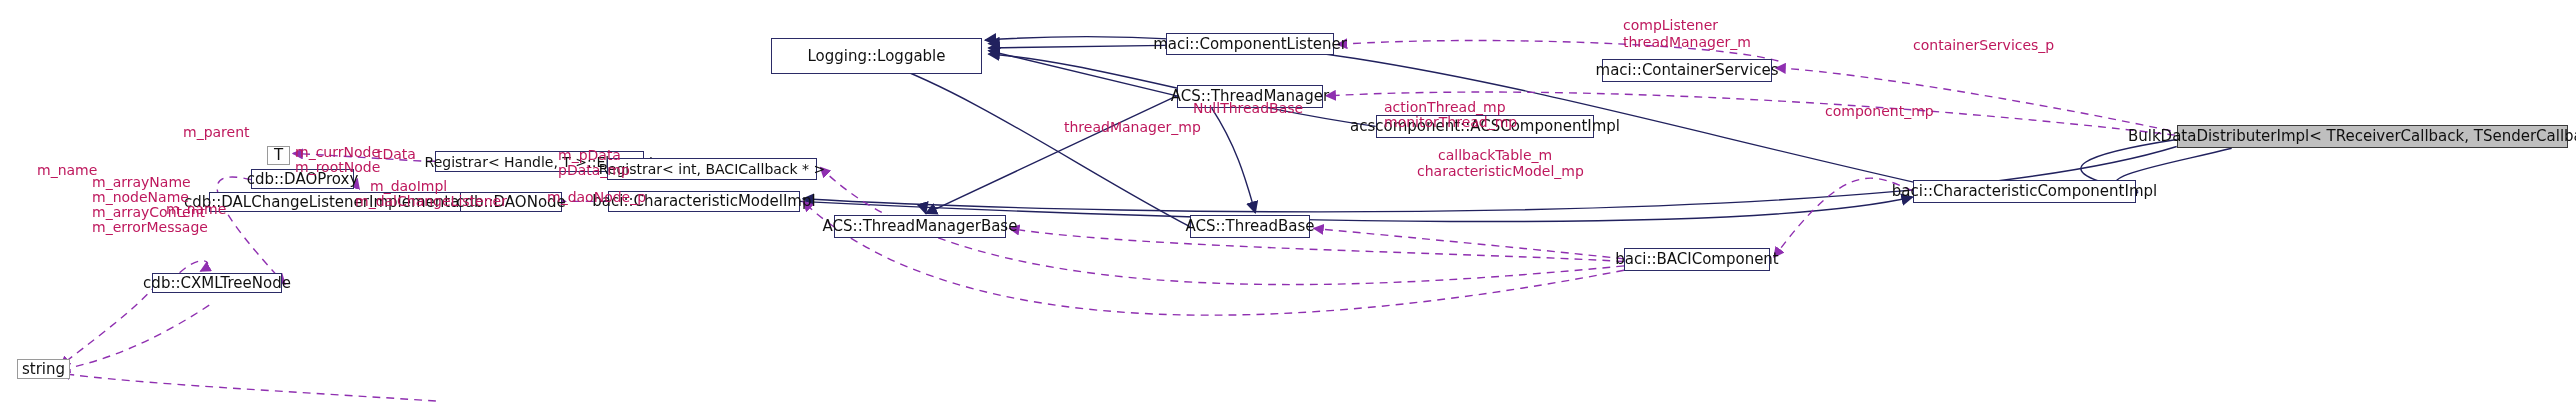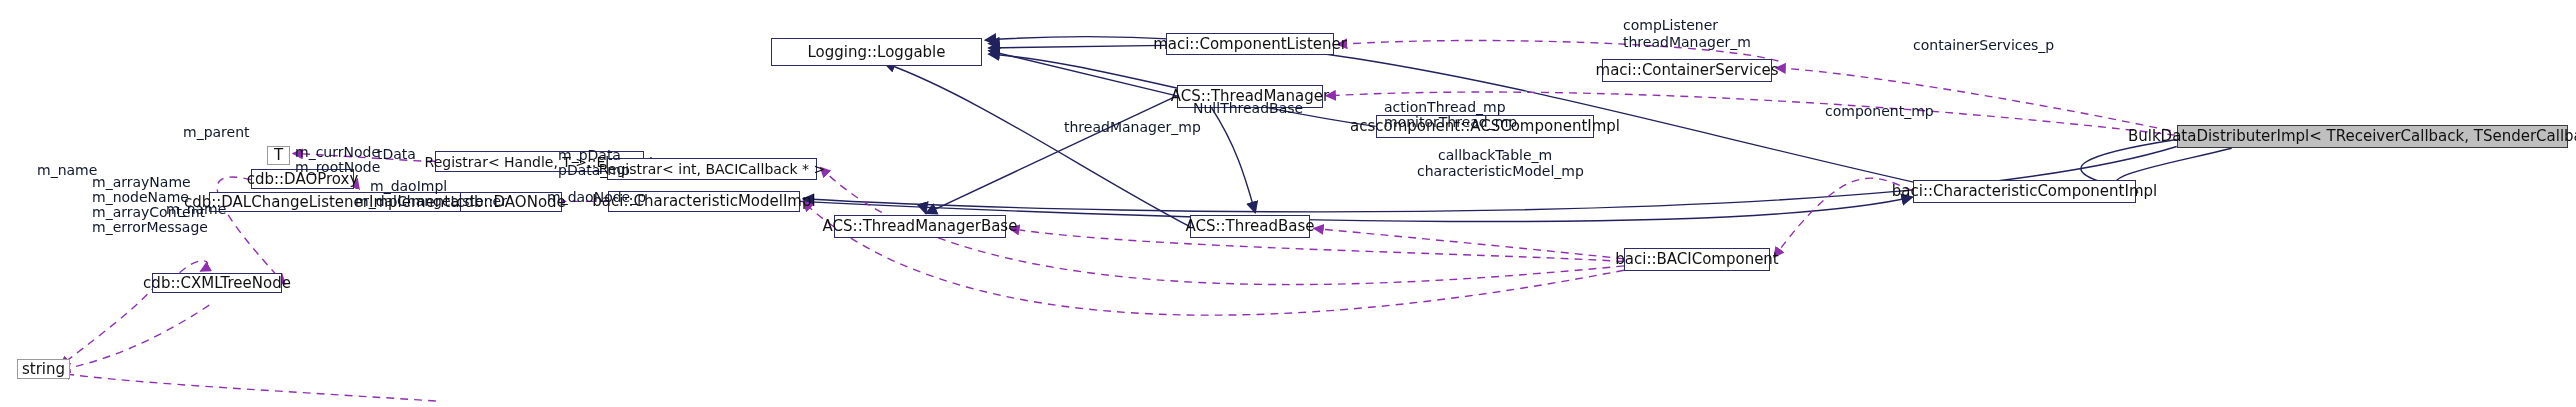--- a/index.html
+++ b/index.html
@@ -4,21 +4,21 @@
 <style>
   html,body{margin:0;padding:0;background:#ffffff;}
   #canvas{position:relative;width:2576px;height:408px;background:#ffffff;overflow:hidden;
           font-family:"DejaVu Sans","Liberation Sans",sans-serif;}
   svg.edges{position:absolute;left:0;top:0;width:2576px;height:408px;}
   .node{position:absolute;box-sizing:border-box;border:0.9px solid #2b2b66;background:#ffffff;
         color:#101010;display:flex;align-items:center;justify-content:center;
         font-size:15px;white-space:nowrap;line-height:1;padding:0 7px;}
   .node.gray{background:#bfbfbf;border-color:#3a3a3a;}
   .node.lightborder{border:0.9px solid #9a9a9a;background:#ffffff;}
-  .edgelabel{position:absolute;font-size:14px;color:#0f172a;white-space:pre;line-height:1.06;}
+  .edgelabel{position:absolute;font-size:14px;color:#be185d;white-space:pre;line-height:1.06;}
   .edgelabel.multi{line-height:1.08;}
 </style>
 </head>
 <body>
 
 <div id="canvas">
 
   <svg class="edges" viewBox="0 0 2955 468">
     <defs>
       <marker id="arrInh" viewBox="0 0 10 10" refX="9" refY="5" markerWidth="9" markerHeight="9" orient="auto">
@@ -66,21 +66,21 @@
       <path d="M697,231 C660,231 640,231 649,231"></path>
       <path d="M288,206 C260,200 200,190 327,326"></path>
       <path d="M180,326 C150,360 100,395 69,420"></path>
       <path d="M240,350 C180,390 120,415 69,424"></path>
       <path d="M500,460 C350,450 150,440 69,428"></path>
       <path d="M323,328 C500,355 700,380 240,232" stroke="none"></path>
       <path d="M206,313 C230,290 250,300 230,311"></path>
     </g>
   </svg>
 
-  <div class="node" style="left:771px;top:38px;width:211px;height:28px;">
+  <div class="node" style="left:771px;top:38px;width:211px;height:36px;">
       <span>Logging::Loggable</span>
     </div>
   <div class="node" style="left:1166px;top:33px;width:168px;height:22px;">
       <span>maci::ComponentListener</span>
     </div>
   <div class="node" style="left:1177px;top:85px;width:146px;height:23px;">
       <span>ACS::ThreadManager</span>
     </div>
   <div class="node" style="left:1602px;top:59px;width:170px;height:23px;">
       <span>maci::ContainerServices</span>

